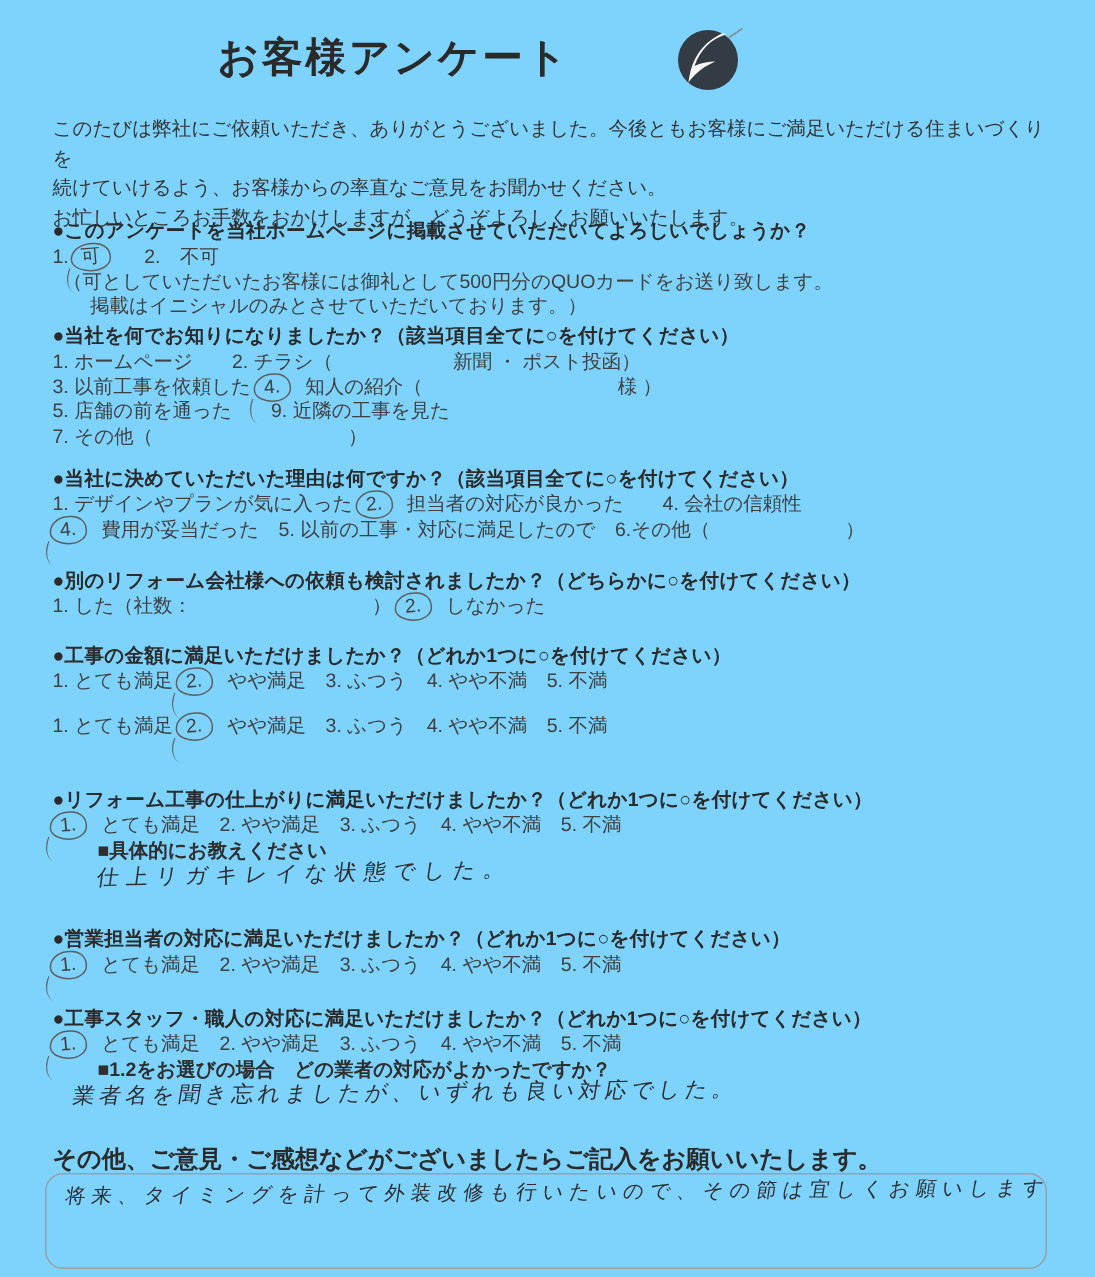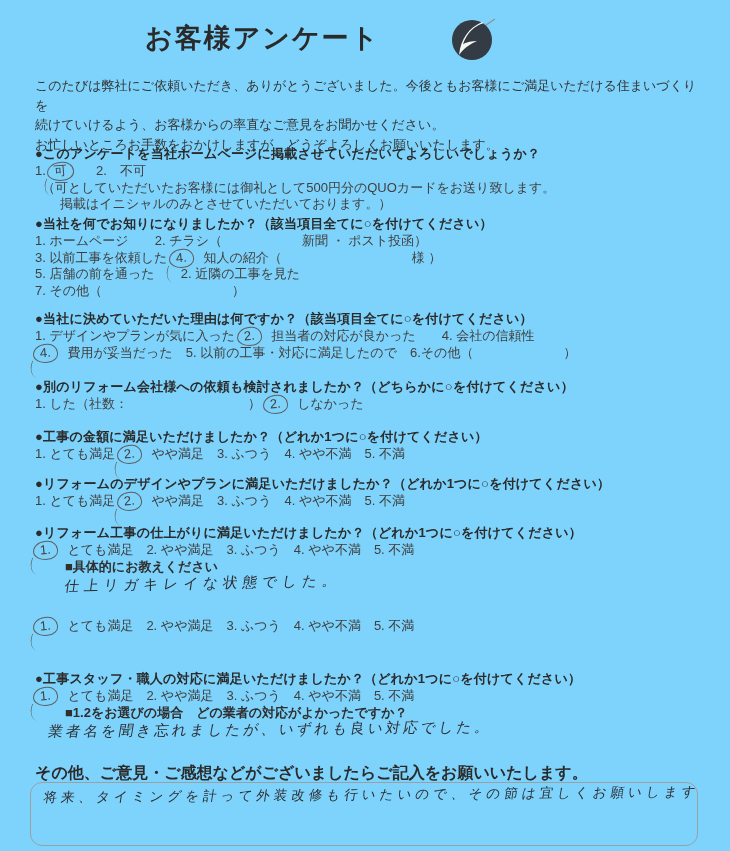--- a/index.html
+++ b/index.html
@@ -97,21 +97,21 @@
   <section class="q" style="top:216px">
     <div class="h">●当社を何でお知りになりましたか？（該当項目全てに○を付けてください）</div>
     <div class="opt">
       <span>1. ホームページ　　2. チラシ（</span><span class="gap80"></span><span>新聞 ・ ポスト投函）</span>
     </div>
     <div class="opt">
       <span>3. 以前工事を依頼した</span>
       <span class="circle tail">4.</span>
       <span class="ml6">知人の紹介（</span><span class="gap130"></span><span>様 ）</span>
     </div>
-    <div class="opt">5. 店舗の前を通った　　2. 近隣の工事を見た</div>
+    <div class="opt">5. 店舗の前を通った　　9. 近隣の工事を見た</div>
     <div class="opt">
       <span>7. その他（</span><span class="gap130"></span><span>）</span>
     </div>
   </section>
 
   <section class="q" style="top:311px">
     <div class="h">●当社に決めていただいた理由は何ですか？（該当項目全てに○を付けてください）</div>
     <div class="opt">
       <span>1. デザインやプランが気に入った</span>
       <span class="circle">2.</span>
@@ -135,41 +135,41 @@
   <section class="q" style="top:429px">
     <div class="h">●工事の金額に満足いただけましたか？（どれか1つに○を付けてください）</div>
     <div class="opt">
       <span>1. とても満足</span>
       <span class="circle tail">2.</span>
       <span class="ml6">やや満足　3. ふつう　4. やや不満　5. 不満</span>
     </div>
   </section>
 
   <section class="q" style="top:476px">
-    <div class="h">●リフォームのデザインやプランに満足いただけましたか？（どれか1つに○を付けてください）</div>
     <div class="opt">
       <span>1. とても満足</span>
       <span class="circle tail">2.</span>
       <span class="ml6">やや満足　3. ふつう　4. やや不満　5. 不満</span>
     </div>
   </section>
 
   <section class="q" style="top:525px">
     <div class="h">●リフォーム工事の仕上がりに満足いただけましたか？（どれか1つに○を付けてください）</div>
     <div class="opt">
       <span class="circle tail">1.</span>
       <span class="ml6">とても満足　2. やや満足　3. ふつう　4. やや不満　5. 不満</span>
     </div>
     <div class="sub">■具体的にお教えください</div>
     <div class="ind30">
       <span class="hand">仕上リガキレイな状態でした。</span>
     </div>
   </section>
 
   <section class="q" style="top:618px">
+    <div class="h">●営業担当者の対応に満足いただけましたか？（どれか1つに○を付けてください）</div>
     <div class="opt">
       <span class="circle tail">1.</span>
       <span class="ml6">とても満足　2. やや満足　3. ふつう　4. やや不満　5. 不満</span>
     </div>
   </section>
 
   <section class="q" style="top:671px">
     <div class="h">●工事スタッフ・職人の対応に満足いただけましたか？（どれか1つに○を付けてください）</div>
     <div class="opt">
       <span class="circle tail">1.</span>

